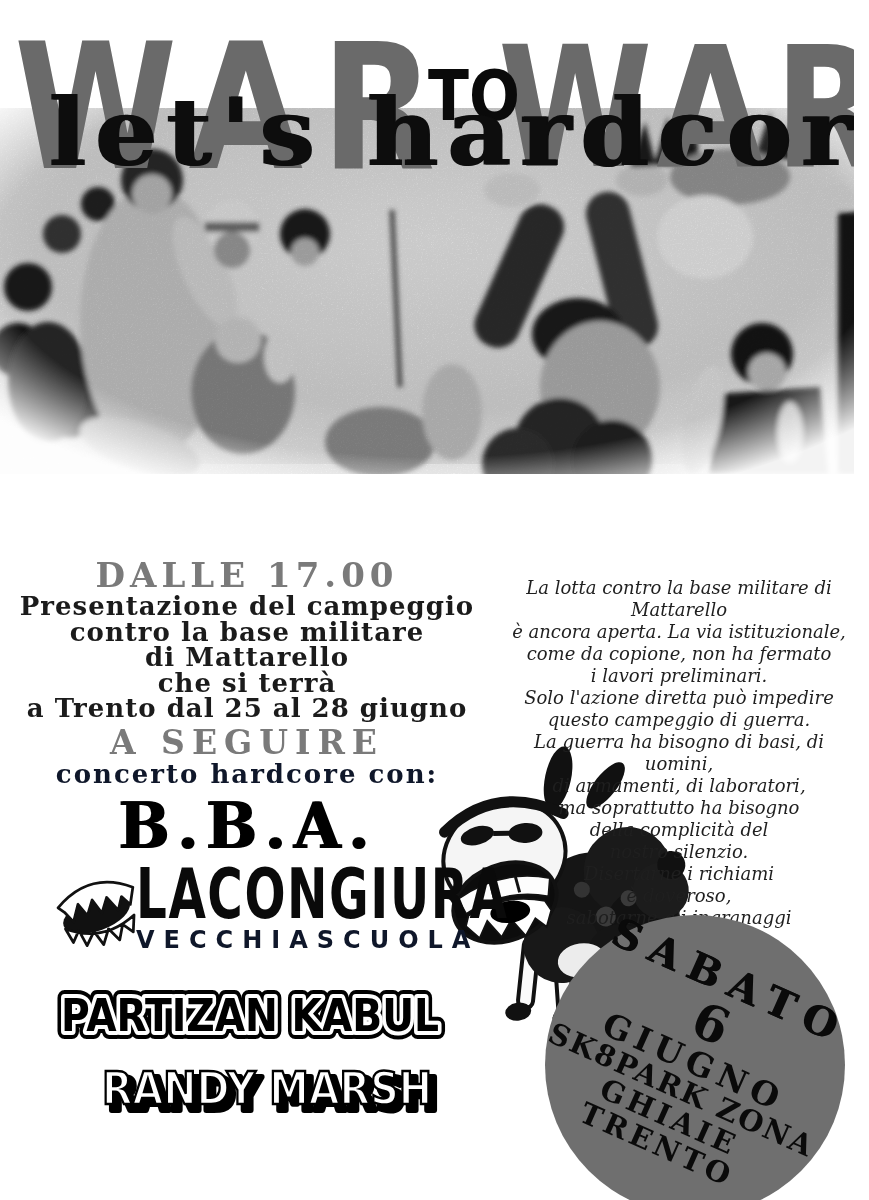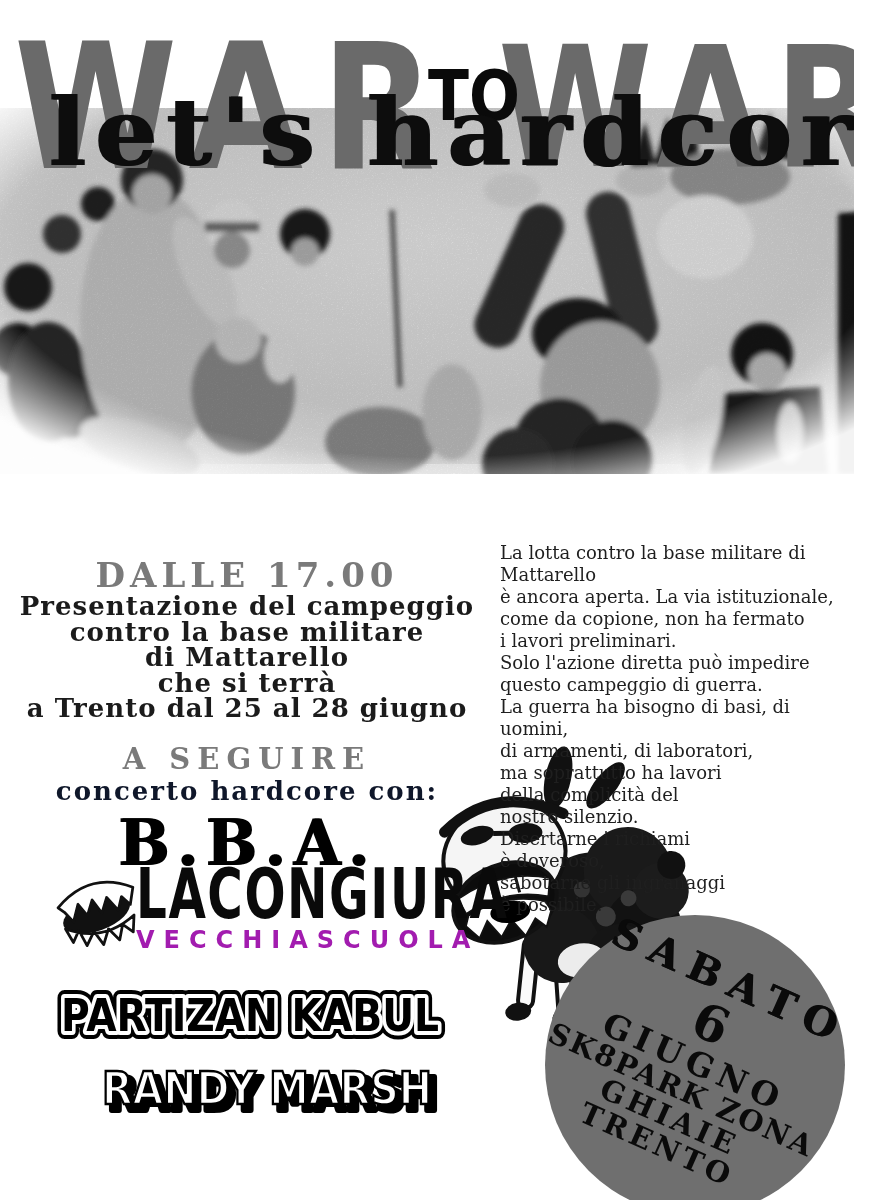--- a/index.html
+++ b/index.html
@@ -23,36 +23,36 @@
 
   
   .headline{left:0;top:460px;width:869px;text-align:center;z-index:3;font-weight:700;line-height:1.02;}
   .headline div{font-size:46px;letter-spacing:1px;transform:scaleY(1.1);color:#0a0a0a;
                 text-shadow:1px 0 0 #0a0a0a;}
 
   
   .leftcol{left:8px;top:556px;width:478px;text-align:center;z-index:3;}
   .time{font-size:34px;font-weight:700;letter-spacing:5px;color:#7a7a7a;line-height:38px;}
   .schedlines div{font-size:26px;font-weight:700;letter-spacing:1px;color:#1b1b1b;line-height:25.5px;}
-  .seguire{font-size:29px;font-weight:700;letter-spacing:7px;color:#7a7a7a;line-height:35px;margin-top:20px;}
+  .seguire{font-size:33px;font-weight:700;letter-spacing:7px;color:#7a7a7a;line-height:35px;margin-top:3px;}
   .concerto{font-size:26px;font-weight:700;letter-spacing:2px;color:#0f172a;line-height:29px;}
   .bba{font-size:60px;font-weight:900;letter-spacing:8px;color:#000;line-height:70px;margin-top:2px;
        transform:scaleY(1.05);text-shadow:2px 0 0 #000;}
 
   
-  .rightcol{left:500px;top:542px;width:358px;text-align:left;z-index:3;}
+  .rightcol{left:500px;top:577px;width:358px;text-align:center;z-index:3;font-style:italic;}
   .rightcol div{font-size:18px;line-height:22px;color:#1f1f1f;}
 
   
   .teeth{left:52px;top:866px;width:92px;height:92px;z-index:3;transform:rotate(-10deg);}
   .congiura{left:136px;top:860px;font-family:"DejaVu Sans",sans-serif;font-weight:800;font-size:62px;
             color:#0a0a0a;line-height:1;letter-spacing:2px;transform:scale(0.78,1.12);
             transform-origin:top left;z-index:3;white-space:nowrap;}
   .congiura-sub{left:136px;top:926px;font-family:"DejaVu Sans",sans-serif;font-weight:700;font-size:24px;
-            color:#a21caf;letter-spacing:9px;z-index:3;white-space:nowrap;}
+            color:#0f172a;letter-spacing:9px;z-index:3;white-space:nowrap;}
   .partizan{left:50px;top:975px;z-index:3;}
   .randy{left:92px;top:1052px;z-index:3;}
 
   
   .sheep{left:420px;top:733px;width:275px;height:290px;z-index:2;}
 
   
   .badge{left:545px;top:915px;width:300px;height:300px;border-radius:50%;background:#6f6f6f;
          z-index:4;display:flex;align-items:center;justify-content:center;}
   .badge-inner{transform:rotate(24deg) translate(-2px,-4px);text-align:center;color:#0a0a0a;
@@ -176,21 +176,21 @@
 
   <div class="abs rightcol">
       <div>La lotta contro la base militare di Mattarello</div>
       <div>è ancora aperta. La via istituzionale,</div>
       <div>come da copione, non ha fermato</div>
       <div>i lavori preliminari.</div>
       <div>Solo l'azione diretta può impedire</div>
       <div>questo campeggio di guerra.</div>
       <div>La guerra ha bisogno di basi, di uomini,</div>
       <div>di armamenti, di laboratori,</div>
-      <div>ma soprattutto ha lavori</div>
+      <div>ma soprattutto ha bisogno</div>
       <div>della complicità del</div>
       <div>nostro silenzio.</div>
       <div>Disertarne i richiami</div>
       <div>è doveroso,</div>
       <div>sabotarne gli ingranaggi</div>
       <div>è possibile.</div>
     </div>
 
   <svg class="abs teeth" viewBox="0 0 100 100" xmlns="http://www.w3.org/2000/svg">
     <ellipse cx="48" cy="52" rx="38" ry="18" transform="rotate(-10 48 52)" fill="#111"></ellipse>

